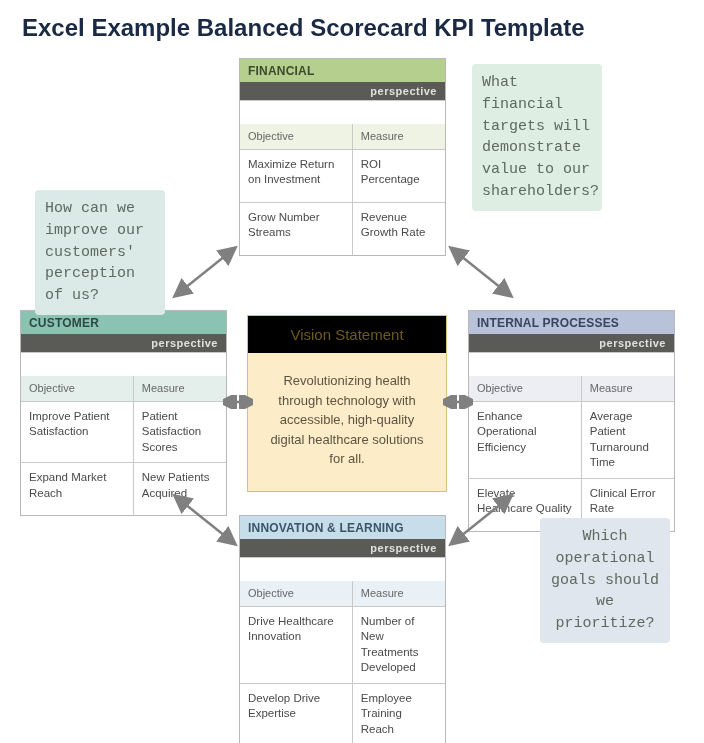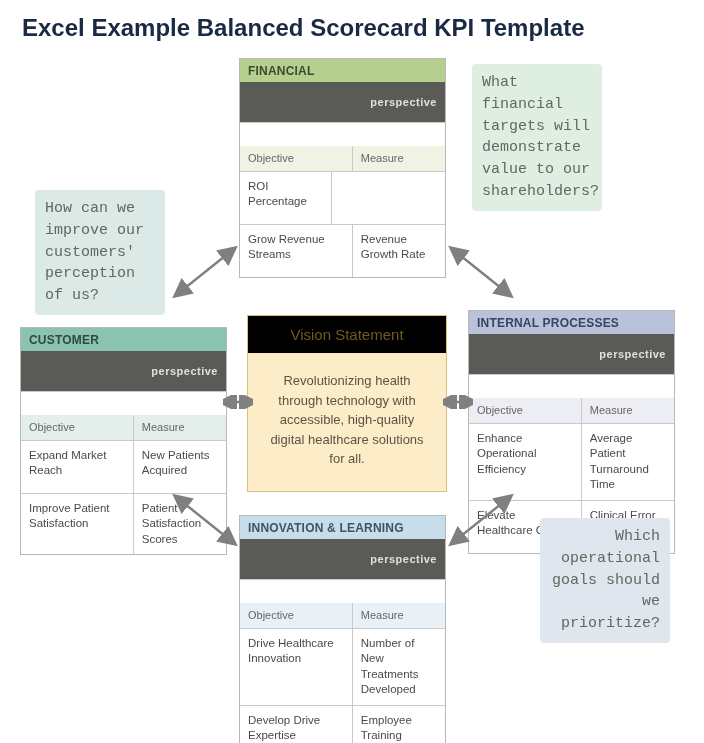--- a/index.html
+++ b/index.html
@@ -35,21 +35,21 @@
     font-size: 12px;
     padding: 5px 8px 4px 8px;
     letter-spacing: .2px;
   }
   .card-sub {
     background: #5a5a56;
     color: #e0e0dc;
     font-size: 11px;
     letter-spacing: .5px;
     text-align: right;
-    padding: 14px 8px;
+    padding: 3px 8px;
     font-weight: 600;
   }
   .row { display: flex; border-top: 1px solid #c9c9c9; }
   .row > div {
     padding: 7px 8px;
     font-size: 11.5px;
     line-height: 1.35;
     color: #4a4a4a;
   }
   .row > div:first-child {
@@ -93,21 +93,21 @@
     font-size: 15px;
     line-height: 1.45;
     color: #5e6a60;
     padding: 8px 10px;
     border-radius: 4px;
     width: 130px;
   }
   .c-green  { background: #dfeee2; }
   .c-teal   { background: #dbeae7; }
   .c-blue   { background: #d7e5ee; }
-  .c-grayb  { background: #dfe6ed; text-align: right; }
+  .c-grayb  { background: #dfe6ed; text-align: center; }
   
   .hdr-fin  { background: #b5cf8f; color:#3c4a2b; }
   .hdr-cus  { background: #8ac3b1; color:#2e4a40; }
   .hdr-int  { background: #b8c2d9; color:#3a4360; }
   .hdr-inn  { background: #c7dde9; color:#3a5568; }
   
   .tint-fin .headrow > div { background:#eef3e4; }
   .tint-cus .headrow > div { background:#e4efeb; }
   .tint-int .headrow > div { background:#eceef4; }
   .tint-inn .headrow > div { background:#e9f1f6; }
@@ -125,42 +125,43 @@
 <div class="canvas">
 
   <div class="card tint-fin" style="left:239px; top:8px;">
     <div class="card-title hdr-fin">FINANCIAL</div>
     <div class="card-sub">perspective</div>
     <div class="row headrow">
       <div>Objective</div>
       <div>Measure</div>
     </div>
     <div class="row bodyrow">
+      <div>Maximize Return on Investment</div>
       <div>ROI Percentage</div>
     </div>
     <div class="row bodyrow">
-      <div>Grow Revenue Streams</div>
+      <div>Grow Number Streams</div>
       <div>Revenue Growth Rate</div>
     </div>
   </div>
 
-  <div class="card tint-cus" style="left:20px; top:277px;">
+  <div class="card tint-cus" style="left:20px; top:260px;">
     <div class="card-title hdr-cus">CUSTOMER</div>
     <div class="card-sub">perspective</div>
     <div class="row headrow">
       <div>Objective</div>
       <div>Measure</div>
+    </div>
+    <div class="row bodyrow">
+      <div>Improve Patient Satisfaction</div>
+      <div>Patient Satisfaction Scores</div>
     </div>
     <div class="row bodyrow">
       <div>Expand Market Reach</div>
       <div>New Patients Acquired</div>
-    </div>
-    <div class="row bodyrow">
-      <div>Improve Patient Satisfaction</div>
-      <div>Patient Satisfaction Scores</div>
     </div>
   </div>
 
   <div class="card tint-int" style="left:468px; top:260px;">
     <div class="card-title hdr-int">INTERNAL PROCESSES</div>
     <div class="card-sub">perspective</div>
     <div class="row headrow">
       <div>Objective</div>
       <div>Measure</div>
     </div>

